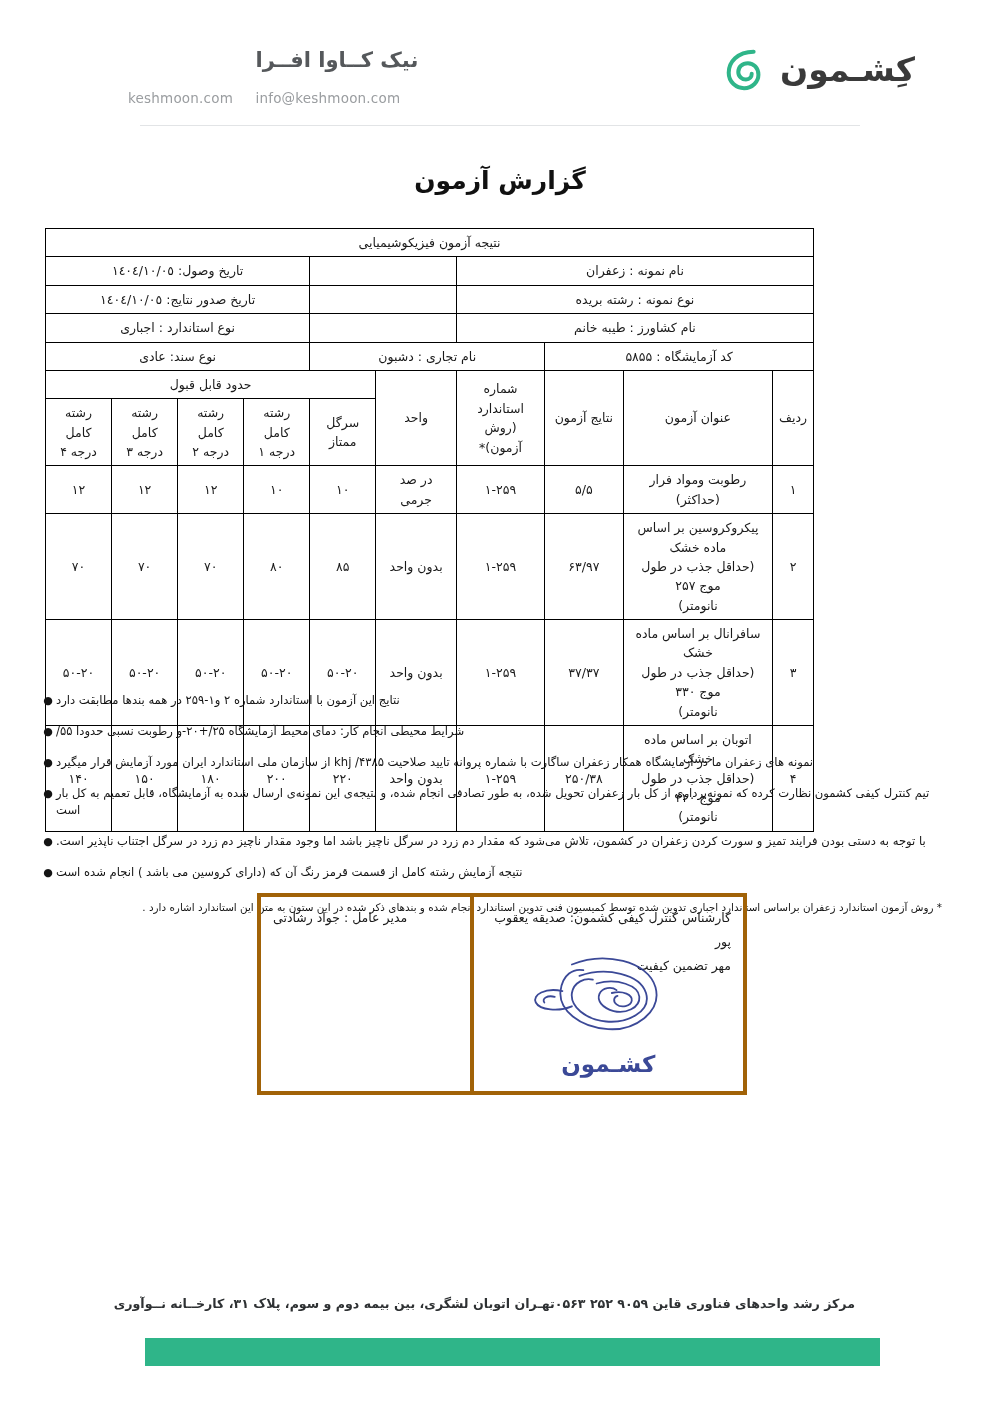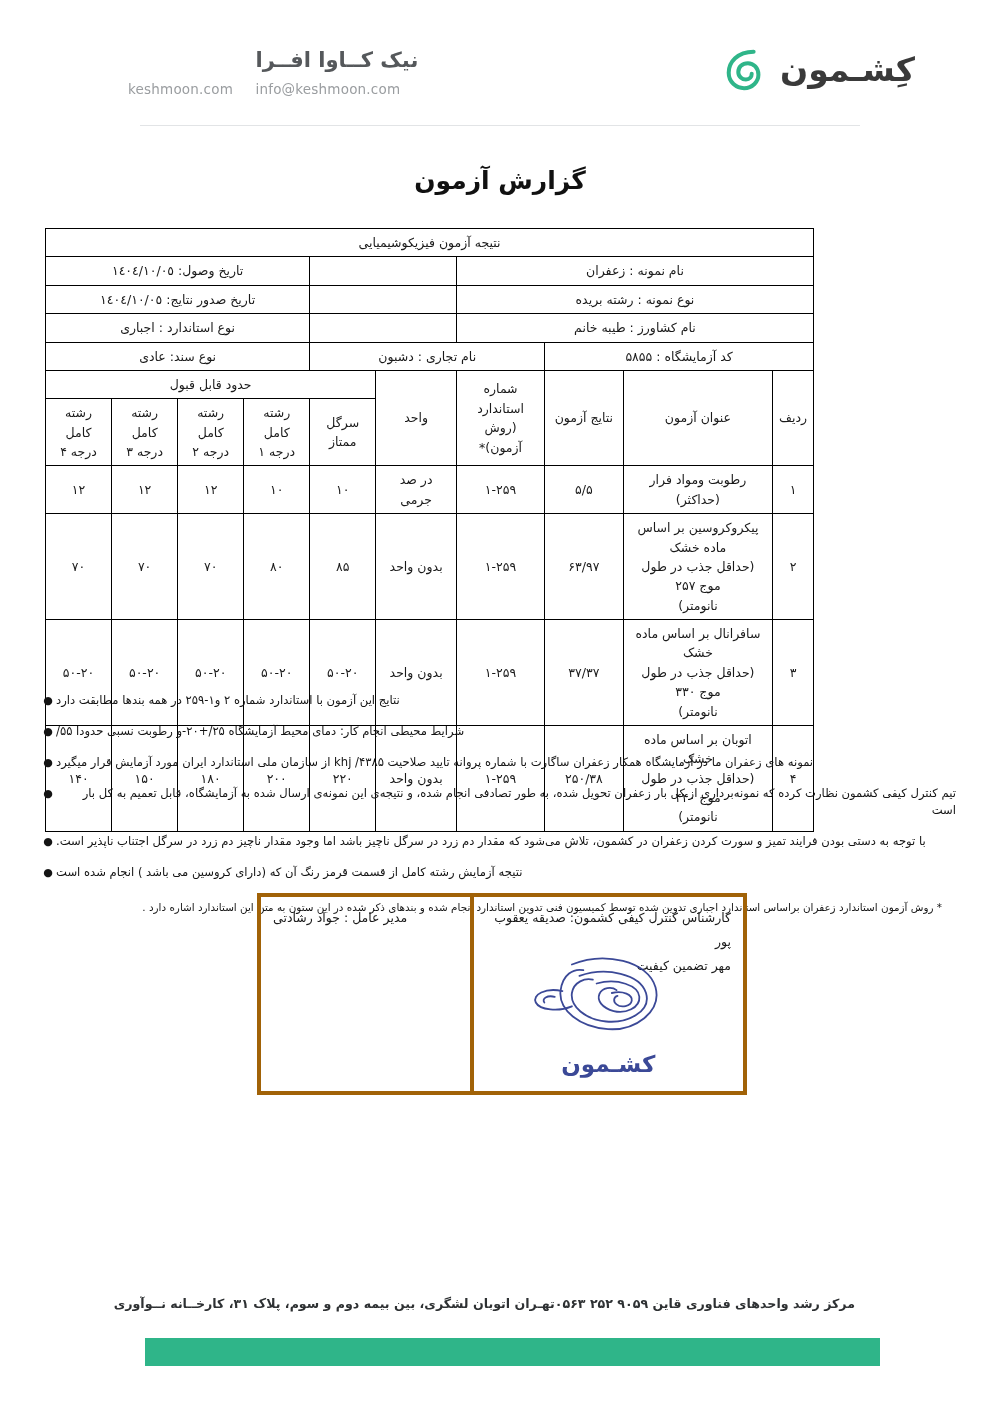--- a/index.html
+++ b/index.html
@@ -58,21 +58,21 @@
     direction: rtl;
   }
   .brand-left .bl-title {
     font-size: 21px;
     color: #55585b;
     font-weight: 600;
     letter-spacing: 1px;
     white-space: nowrap;
   }
   .brand-left .bl-sub {
-    margin-top: 9px;
+    margin-top: 18px;
     font-size: 13.5px;
     color: #9a9da0;
     direction: ltr;
     text-align: left;
     white-space: nowrap;
     letter-spacing: 0.2px;
   }
   .brand-left .bl-sub span { margin-right: 18px; }
   .header-rule {
     position: absolute;
@@ -166,21 +166,21 @@
   .note .bullet {
     flex: 0 0 auto;
     width: 16px;
     text-align: center;
     font-size: 11px;
     line-height: 1.5;
     padding-top: 1px;
   }
   .note .ntext {
     flex: 1 1 auto;
-    text-align: right;
+    text-align: left;
     padding-right: 4px;
   }
   .footnote {
     font-size: 10.4px;
     line-height: 1.5;
     text-align: right;
     color: #141414;
     margin-top: 18px;
     padding-right: 18px;
   }

